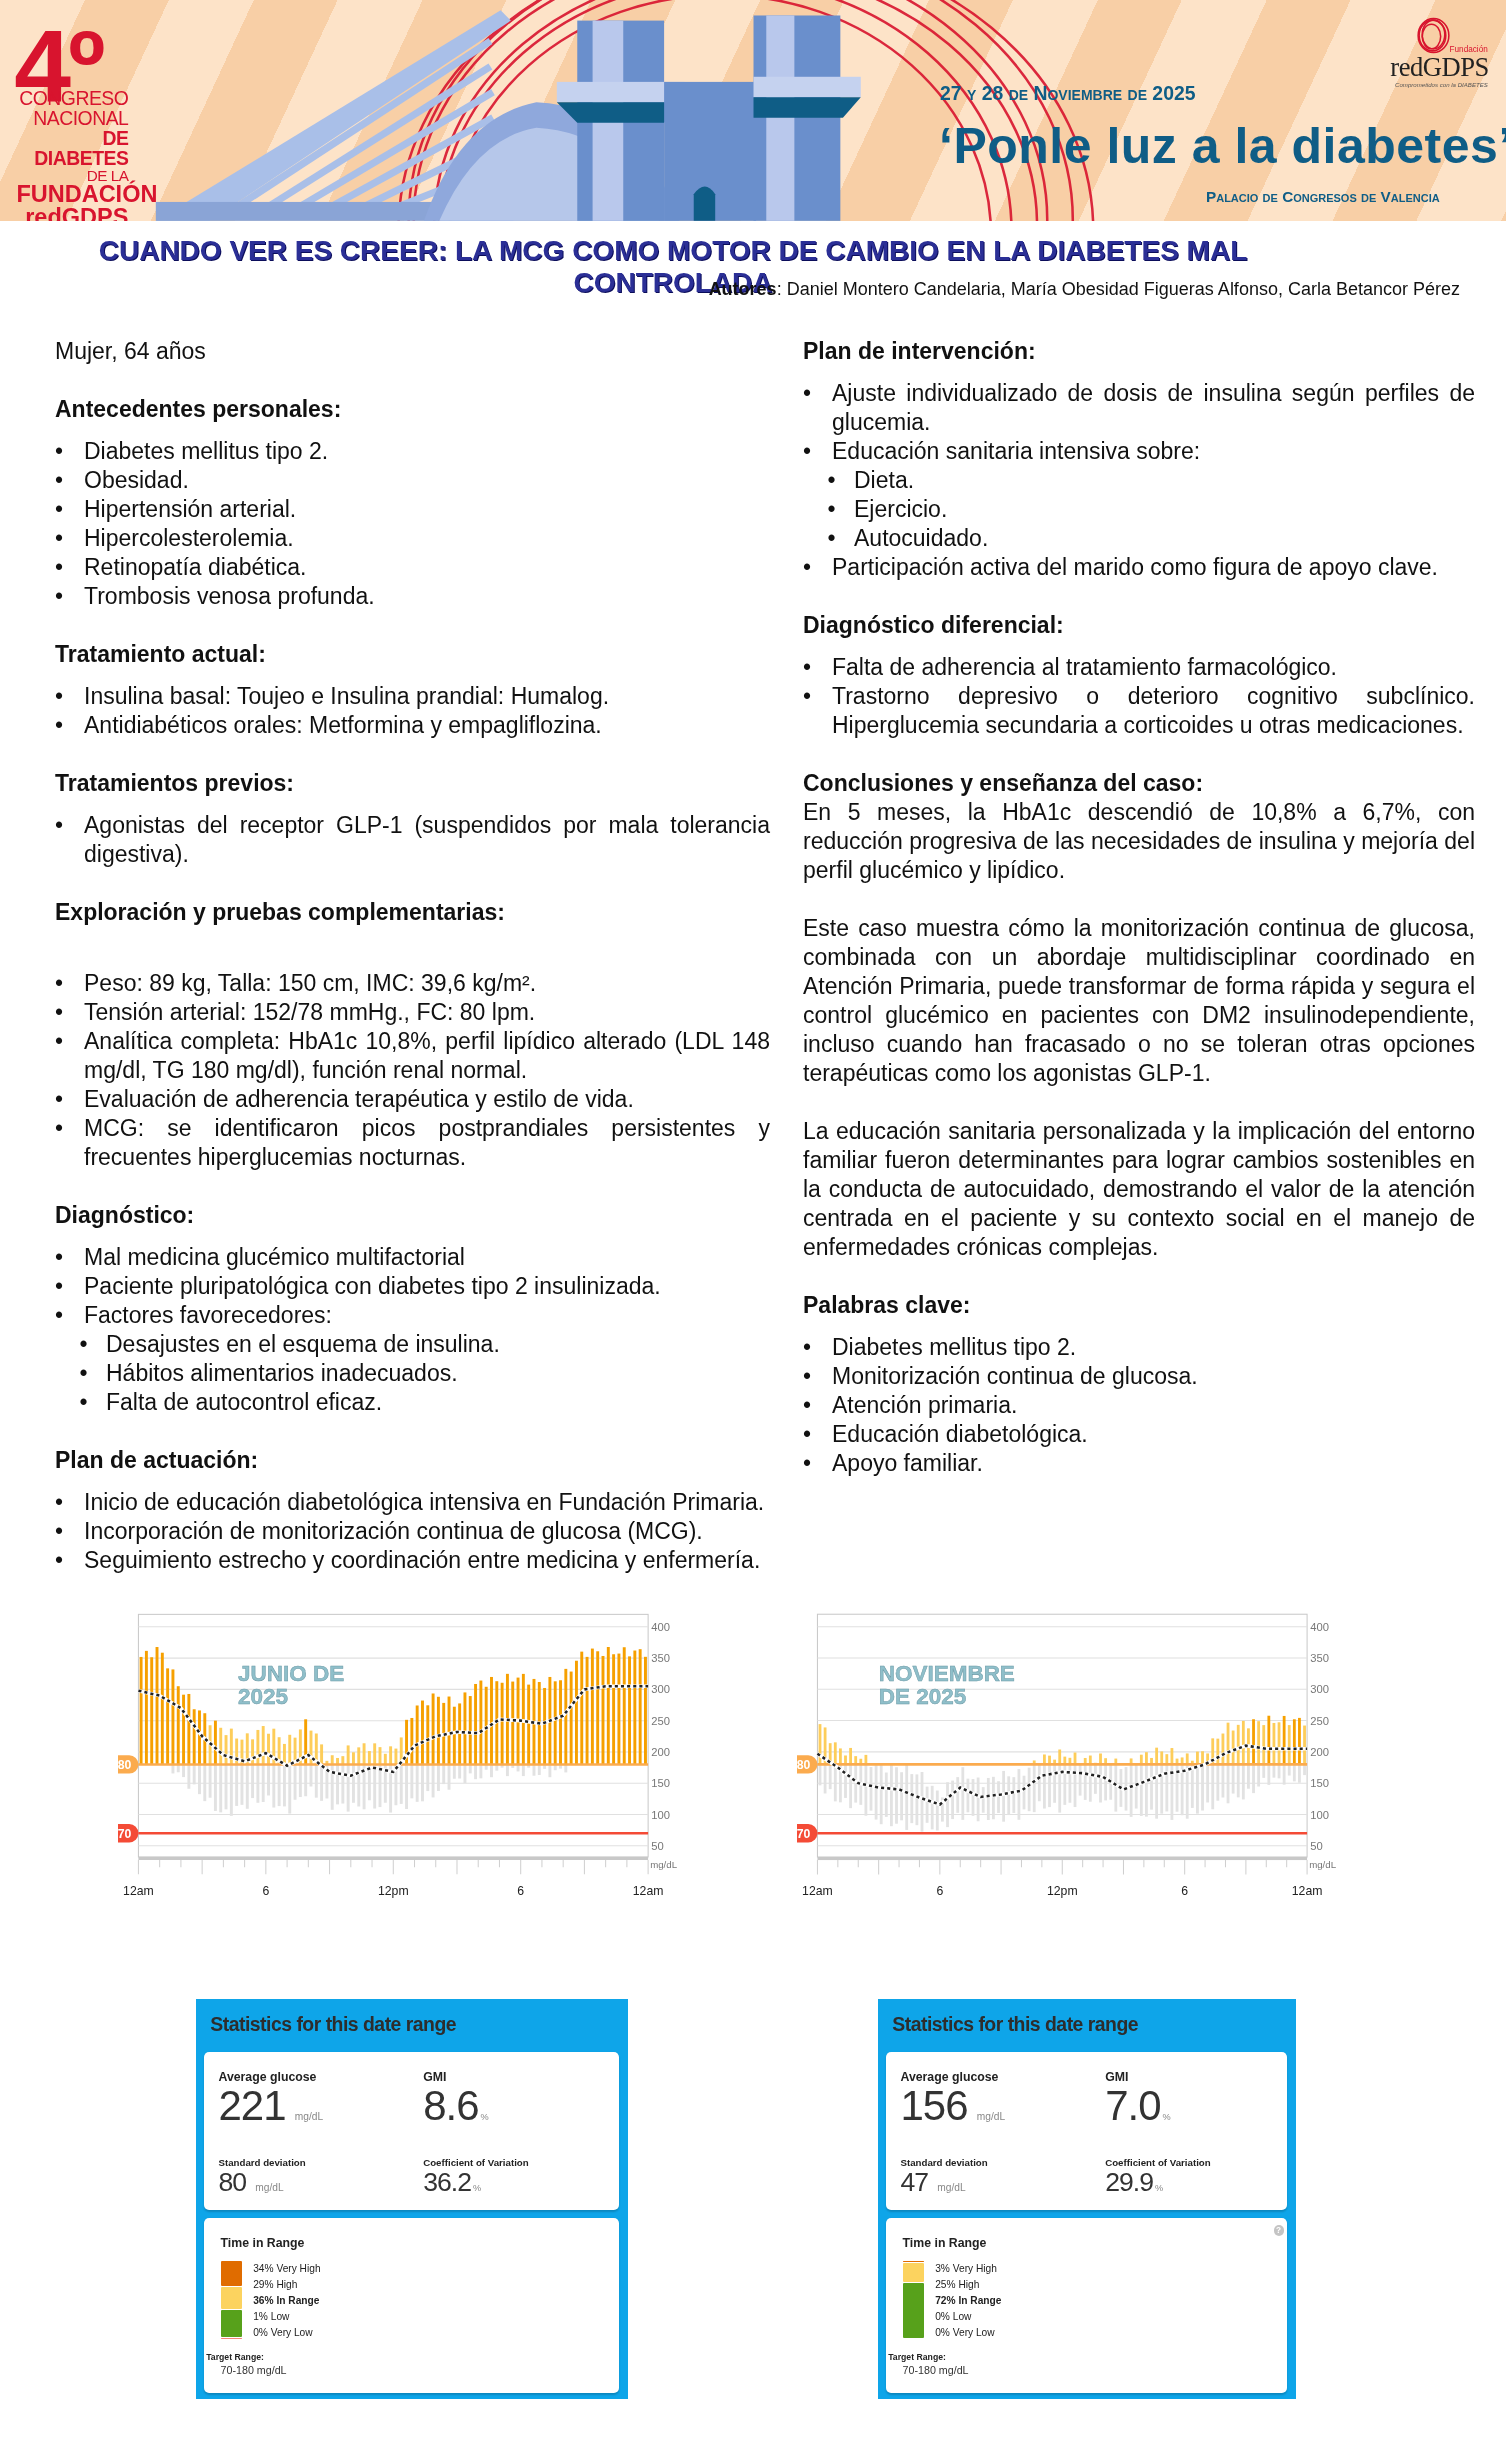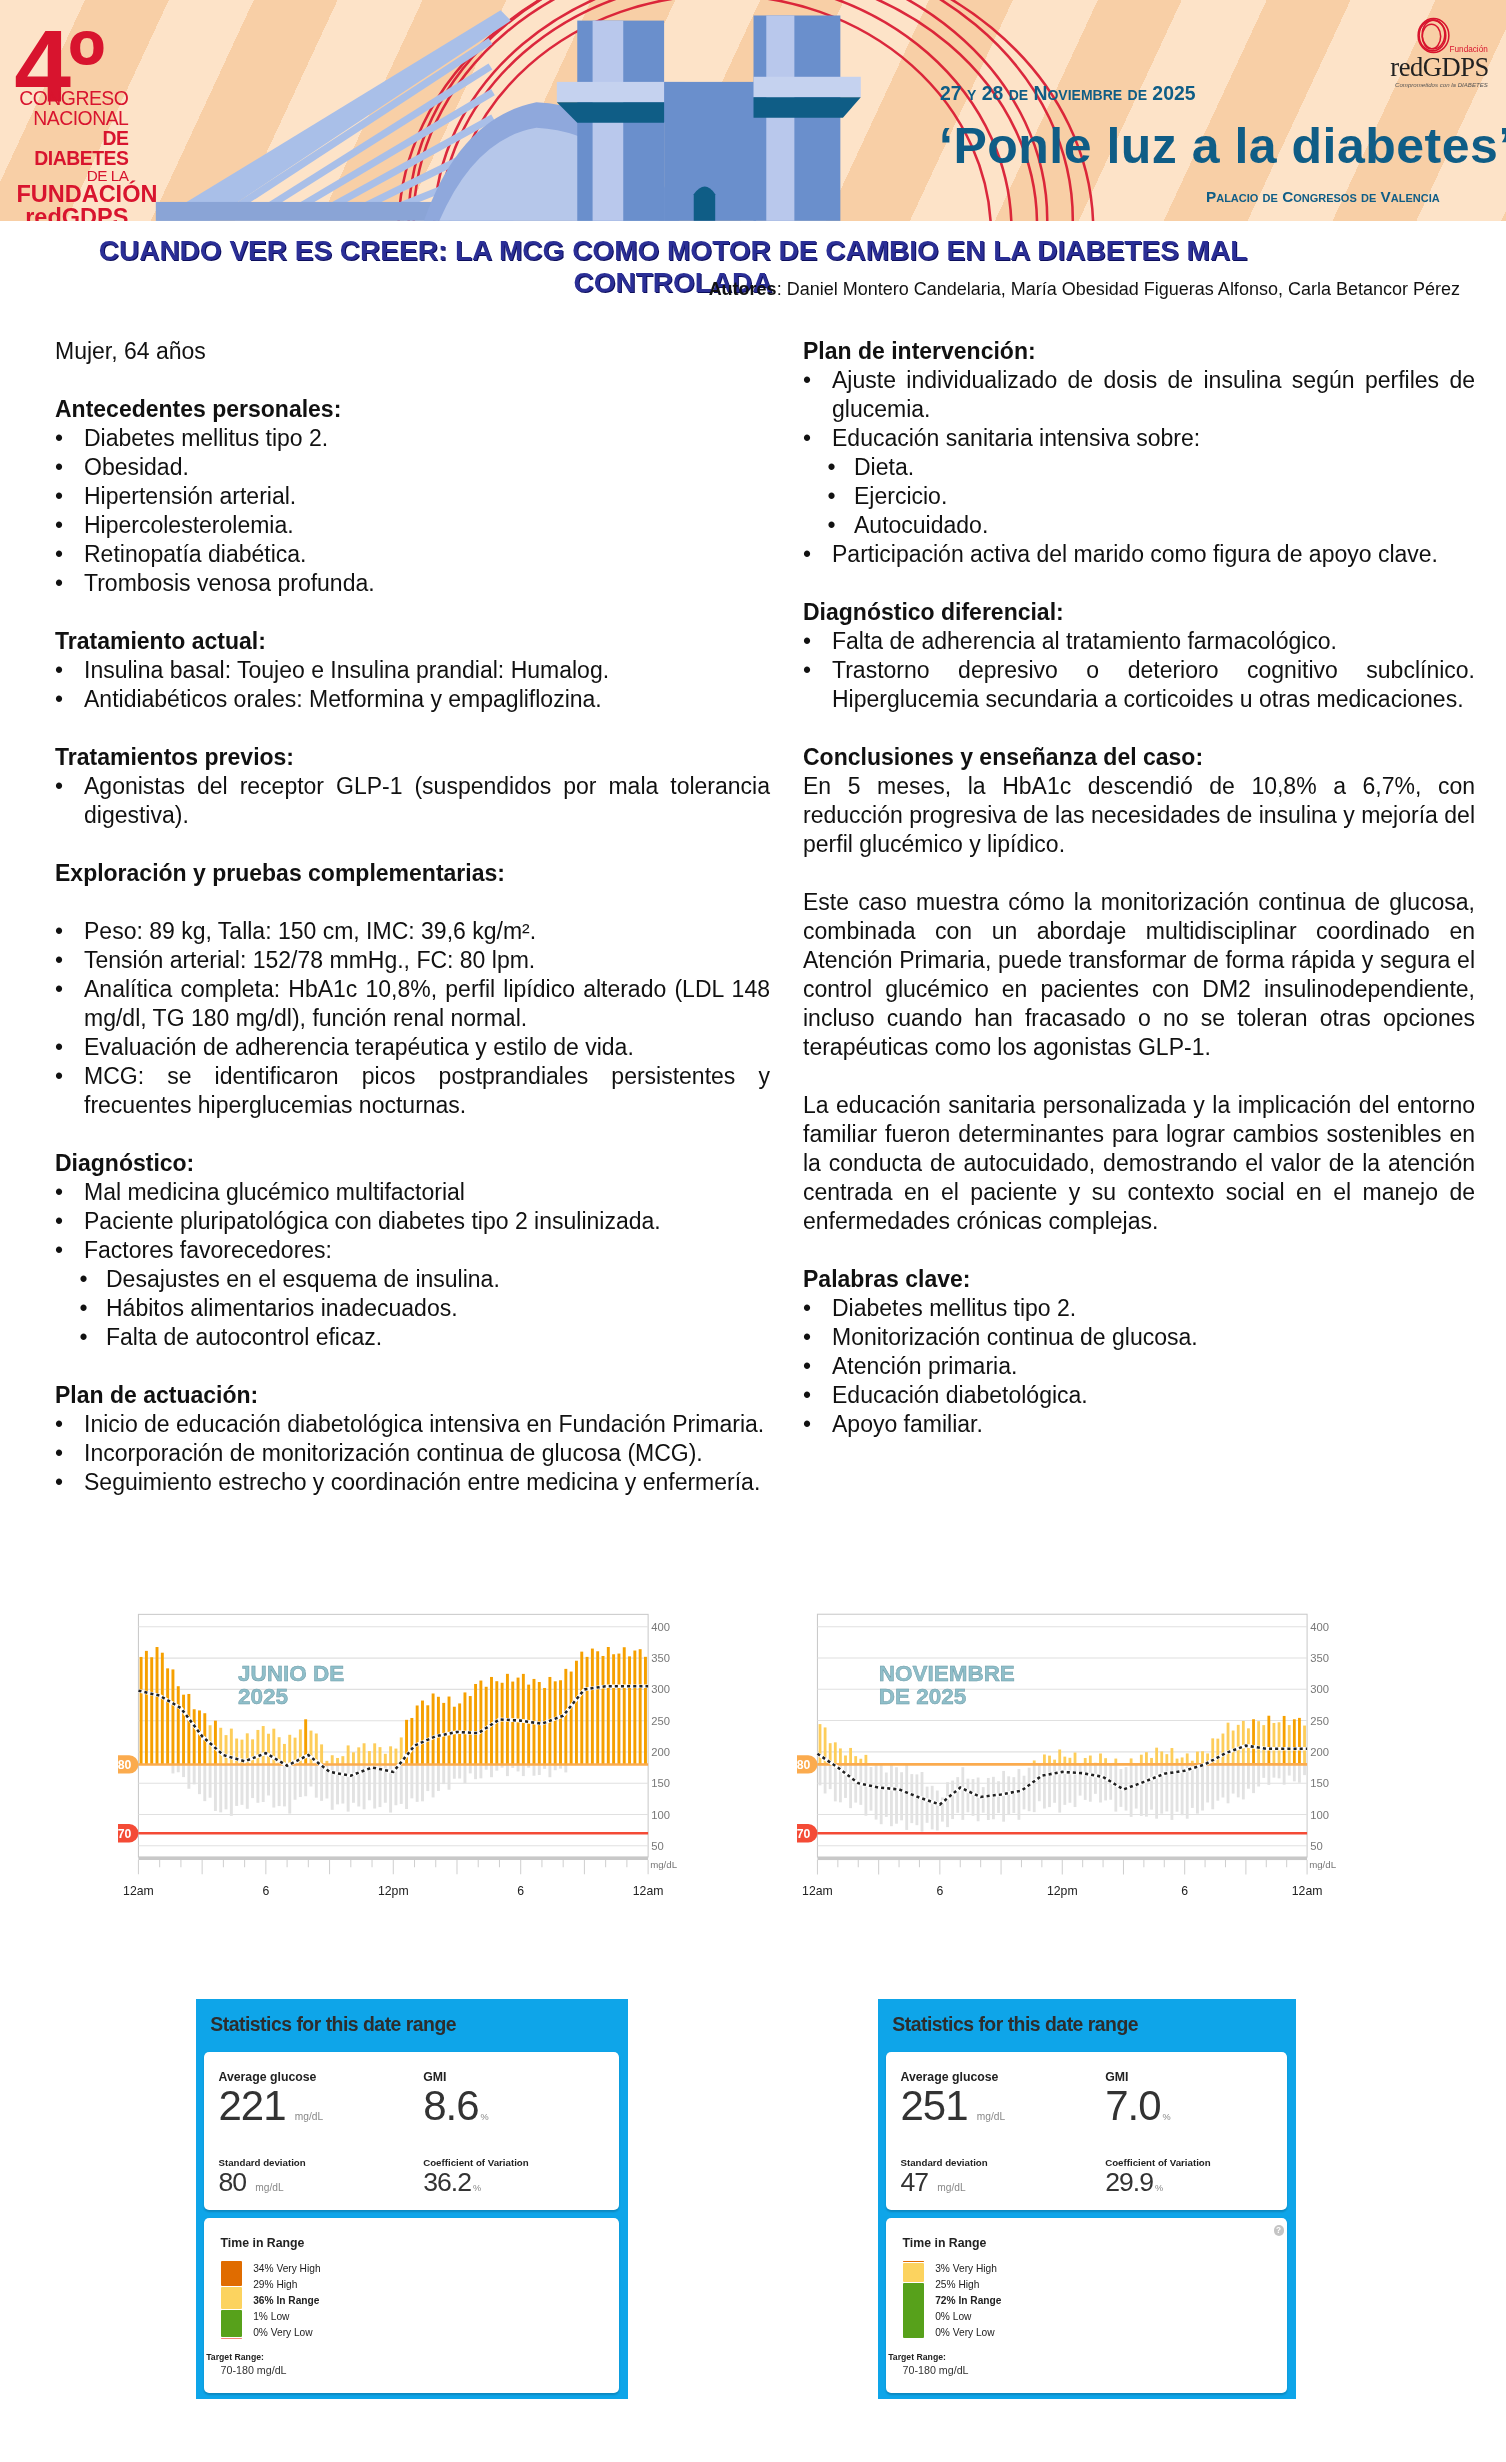--- a/index.html
+++ b/index.html
@@ -33,21 +33,21 @@
   #authors { position: absolute; right: 46px; top: 279px; font-size: 18px; color: #111; }
   #authors b { font-weight: 700; }
 
   
   .col { position: absolute; top: 337px; font-size: 23px; line-height: 29px; color: #111; }
   #col-left { left: 55px; width: 715px; }
   #col-right { left: 803px; width: 672px; }
   .col p { text-align: justify; }
   .sec { margin-bottom: 29px; }
   .sec h3 { font-size: 23px; font-weight: 700; line-height: 29px; }
-  .col ul { list-style: none; }
+  .col ul { list-style: none; margin-top: 13px; }
   .col li { position: relative; padding-left: 29px; text-align: justify; }
   .col li::before { content: "•"; position: absolute; left: 0; top: 0; }
   .col li.sub { padding-left: 51px; }
   .col li.sub::before { left: 24.5px; }
   .gap { height: 29px; }
 
   
   .agp { position: absolute; }
   #agp-june { left: 118px; top: 1604px; width: 572px; height: 368px; }
   #agp-nov { left: 797px; top: 1604px; width: 552px; height: 368px; }
@@ -742,21 +742,21 @@
     <div class="target-lbl">Target Range:</div>
     <div class="target-val">70-180 mg/dL</div>
   </div>
 </div>
 
 <div id="stats-nov" class="stats">
   <h4>Statistics for this date range</h4>
   <div class="card top">
     <div class="metric" style="left:14.3px;top:18.4px;">
       <div class="lbl">Average glucose</div>
-      <div><span class="val">251</span><span class="unit">mg/dL</span></div>
+      <div><span class="val">156</span><span class="unit">mg/dL</span></div>
     </div>
     <div class="metric" style="left:219px;top:18.4px;">
       <div class="lbl">GMI</div>
       <div><span class="val">7.0</span><span class="unit pct">%</span></div>
     </div>
     <div class="metric" style="left:14.3px;top:105px;">
       <div class="lbl sm">Standard deviation</div>
       <div><span class="val sm">47</span><span class="unit">mg/dL</span></div>
     </div>
     <div class="metric" style="left:219px;top:105px;">

